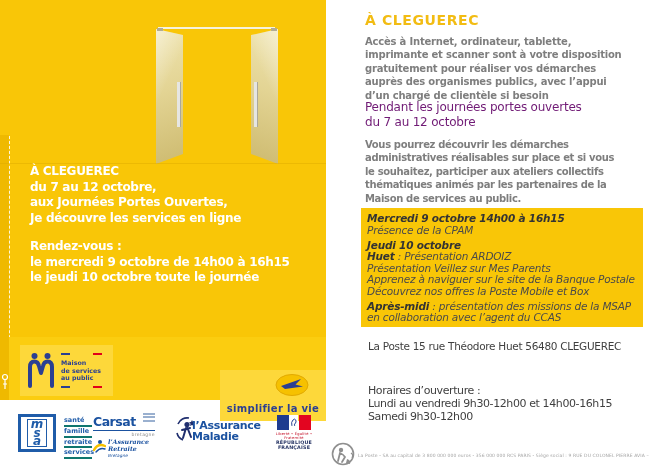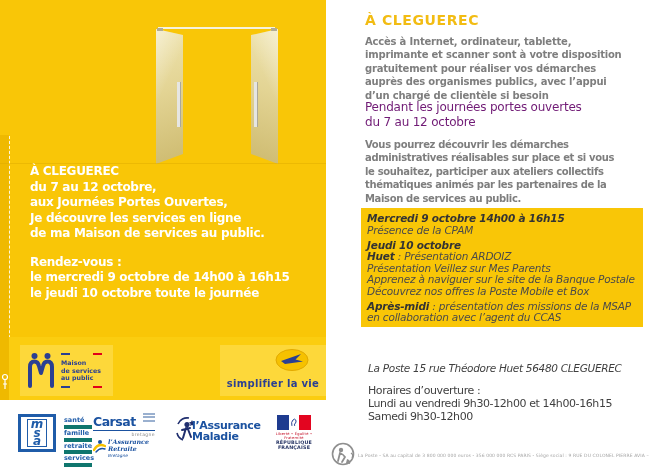--- a/index.html
+++ b/index.html
@@ -32,38 +32,38 @@
 
   
   .lp-text{left:30px;top:164px;color:#ffffff;font-weight:bold;
            font-size:12px;line-height:15.5px;letter-spacing:-0.3px;white-space:nowrap;}
   .lp-gap{height:13px;}
 
   
   .footer-band{left:9px;top:337px;width:317px;height:63px;background:#FBCD10;}
   .logo-box{position:absolute;top:8px;height:51px;background:#FDD83A;}
   .msap-box{left:11px;width:93px;}
-  .laposte-box{right:0;width:106px;}
+  .laposte-box{right:0;width:106px;margin-top:25px;}
   .msap-text{position:absolute;left:41px;top:14px;color:#2B3F92;font-weight:bold;
              font-size:6.3px;line-height:7.5px;}
   .dash{position:absolute;height:2px;width:9px;}
   .dash.blue{background:#2B3F92;} .dash.red{background:#E1001A;}
   .lp-tagline{position:absolute;left:0;right:0;bottom:7px;text-align:center;color:#2B3F92;
               font-size:10px;font-weight:bold;letter-spacing:.3px;}
   .spine-glyph{left:1px;top:372px;}
 
   
   .msa-logo{left:18px;top:414px;width:38px;height:38px;border:3px solid #1F5CA9;
             box-sizing:border-box;display:flex;align-items:center;justify-content:center;}
   .msa-inner{border:1px solid #1F5CA9;padding:0 3px;}
   .msa-mono{color:#1F5CA9;font-weight:bold;font-size:12px;line-height:8.5px;text-align:center;
             font-style:italic;}
   .msa-mono span{display:block;}
   .msa-words{left:64px;top:416px;color:#1F5CA9;font-size:6.5px;font-weight:bold;line-height:8.8px;}
-  .msa-words div{border-bottom:4px solid #0f766e;display:inline-block;margin-right:2px;}
+  .msa-words div{border-bottom:2px solid #0f766e;display:inline-block;margin-right:2px;}
   .msa-words div{display:block;width:28px;}
 
   .carsat{left:93px;top:411px;width:62px;}
   .carsat-name{color:#1B52A0;font-weight:bold;font-size:12.5px;letter-spacing:-.5px;display:inline-block;}
   .carsat-bars{display:inline-block;vertical-align:top;margin-left:2px;}
   .carsat-bars i{display:block;width:12px;height:2px;background:#9AB0CF;margin:1.5px 0;}
   .carsat-sub{font-size:4.5px;color:#8a8a8a;text-align:right;border-top:1px solid #1B52A0;
               padding-top:1px;letter-spacing:.4px;}
   .carsat-ret{margin-top:2px;position:relative;padding-left:15px;}
   .carsat-ret .txt{color:#1B52A0;font-size:6.3px;font-weight:bold;font-style:italic;line-height:6.8px;
@@ -92,21 +92,21 @@
             letter-spacing:-.2px;white-space:nowrap;}
   .rp-sub{left:10px;top:100px;color:#701a75;font-weight:normal;font-size:12px;line-height:15px;
           letter-spacing:-.2px;white-space:nowrap;}
   .rp-para2{left:10px;top:138px;color:#7E7E7E;font-weight:bold;font-size:10px;line-height:13.4px;
             letter-spacing:-.35px;white-space:nowrap;}
   .rp-box{left:6px;top:208px;width:282px;height:119px;box-sizing:border-box;background:#F9C607;
           padding:5px 6px 3px 6px;color:#4A4A4A;font-size:10.5px;line-height:11.5px;
           letter-spacing:-.2px;white-space:nowrap;overflow:hidden;font-style:italic;}
   .rp-box .bold{font-weight:bold;color:#333333;}
   .rp-box .gap{height:3.5px;}
-  .rp-address{left:13px;top:362px;color:#3F3F3F;font-size:10.5px;letter-spacing:-.3px;white-space:nowrap;font-style:italic;}
+  .rp-address{left:13px;top:340px;color:#3F3F3F;font-size:10.5px;letter-spacing:-.3px;white-space:nowrap;}
   .rp-hours{left:13px;top:376px;color:#3F3F3F;font-size:11px;line-height:13px;
             letter-spacing:-.4px;white-space:nowrap;margin-top:8px;}
 </style>
 </head>
 <body>
 
 <div class="abs left-panel">
 
   <div class="abs doors">
     <div class="door-top-line"></div>
@@ -120,21 +120,20 @@
 
   <div class="abs lp-darkstrip"></div>
   <div class="abs lp-dash"></div>
   <div class="abs lp-line"></div>
 
   <div class="abs lp-text">
     <div>À CLEGUEREC</div>
     <div>du 7 au 12 octobre,</div>
     <div>aux Journées Portes Ouvertes,</div>
     <div>Je découvre les services en ligne</div>
-    <div>de ma Maison de services au public.</div>
     <div class="lp-gap"></div>
     <div>Rendez-vous :</div>
     <div>le mercredi 9 octobre de 14h00 à 16h15</div>
     <div>le jeudi 10 octobre toute le journée</div>
   </div>
 
   <div class="abs footer-band">
     <div class="logo-box msap-box">
       <svg width="30" height="36" style="position:absolute;left:6px;top:7px;" viewBox="0 0 30 36">
         <circle cx="8.5" cy="4" r="3" fill="#2B3F92"></circle>

